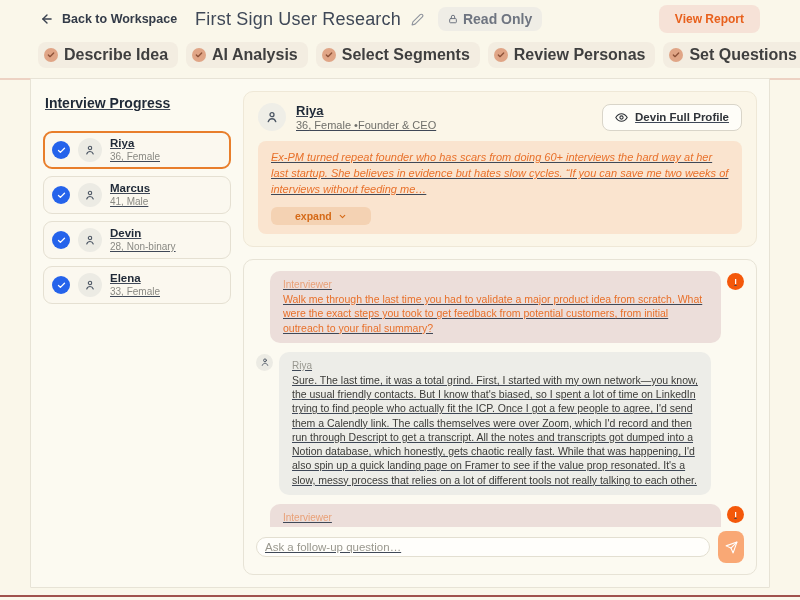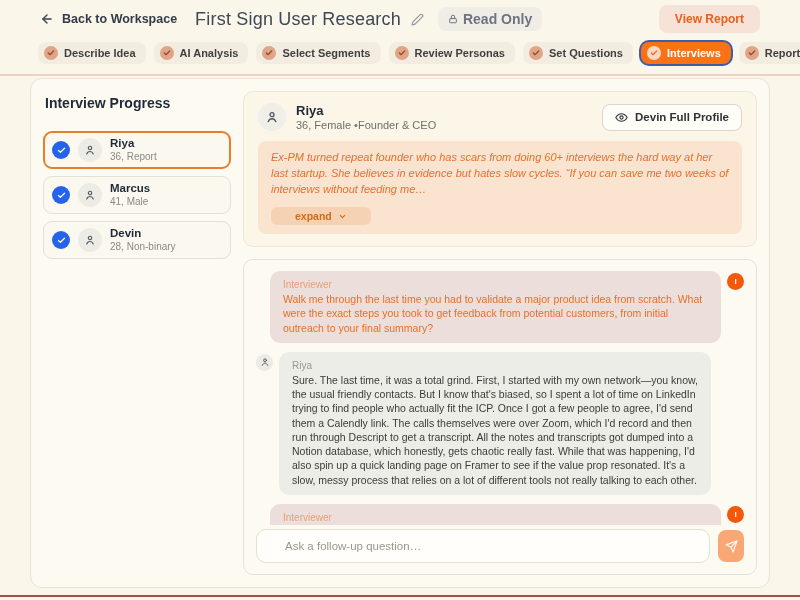--- a/index.html
+++ b/index.html
@@ -29,37 +29,37 @@
   }
   
   .tabbar {
     display:flex; align-items:center; gap:8px;
     padding:4px 38px 10px 38px;
     border-bottom:2px solid #EDD2C3;
   }
   .tab {
     display:flex; align-items:center; gap:6px;
     background:#F3EDE1; border-radius:8px; padding:4px 10px 4px 6px;
-    font-size:11px; font-weight:600; color:#3F3F3F; cursor:pointer; white-space:nowrap;
+    font-size:16px; font-weight:600; color:#3F3F3F; cursor:pointer; white-space:nowrap;
   }
   .tab .check-circle {
     width:14px; height:14px; border-radius:50%;
     background:#E0A586; color:#8C5138;
     display:flex; align-items:center; justify-content:center;
   }
   .tab.active {
     background:#F97316; color:#FFFFFF;
     box-shadow:0 0 0 2px #3D5DA9;
   }
   .tab.active .check-circle { background:#FAD9C4; color:#E8702A; }
   
   .main-panel {
     position:absolute; left:30px; right:30px; top:78px; bottom:12px;
-    background:#FCFAF1; border:1px solid #E7E3D6; border-radius:12px;
-    display:flex; gap:12px; padding:12px;
+    background:#FCFAF1; border:1px solid #E7E3D6; border-radius:1px;
+    display:flex; gap:12px; padding:12px;text-decoration:underline;
   }
   
   .sidebar { width:188px; flex:none; }
   .sidebar-title { font-size:14px; font-weight:700; color:#1F2937; margin:4px 0 20px 2px; }
   .interview-card {
     display:flex; align-items:center; gap:8px;
     background:#FBF8EF; border:1px solid #E5E0D2; border-radius:9px;
     padding:6px 8px; margin-bottom:7px; cursor:pointer; height:38px;
   }
   .interview-card.selected { border:2px solid #E87E2B; padding:5px 7px; }
@@ -122,22 +122,22 @@
     width:17px; height:17px; border-radius:50%; background:#F4580A; color:#FFF; flex:none;
     display:flex; align-items:center; justify-content:center;
     font-size:8px; font-weight:700; margin-top:2px;
   }
   .chat-avatar-p {
     width:17px; height:17px; border-radius:50%; background:#ECEBE4; color:#4B5563; flex:none;
     display:flex; align-items:center; justify-content:center; margin-top:2px;
   }
   .input-row { display:flex; align-items:center; gap:8px; margin-top:4px; flex:none; }
   .followup-input {
-    flex:1; height:34px; background:#FFFEFB; border:1px solid #E3DFD1; border-radius:10px;
-    padding:0 28px; font-size:11.5px; color:#3B3B38; outline:none;
+    flex:1; height:20px; background:#FFFEFB; border:1px solid #E3DFD1; border-radius:10px;
+    padding:0 8px; font-size:11.5px; color:#3B3B38; outline:none;
     font-family:"Liberation Sans", sans-serif;
   }
   .followup-input::placeholder { color:#9A988E; }
   .send-btn {
     width:26px; height:32px; border:none; border-radius:8px; background:#F9A875;
     display:flex; align-items:center; justify-content:center; cursor:pointer; color:#FFF;
   }
   .bottom-line { position:absolute; left:0; right:0; bottom:3px; height:2px; background:#A0524D; }
   svg { display:block; }
 </style>
@@ -241,21 +241,21 @@
           </svg>
         </span>
       <span class="avatar-sm">
           <svg width="12" height="12" viewBox="0 0 24 24" fill="none" stroke="currentColor" stroke-width="2.2" stroke-linecap="round">
             <circle cx="12" cy="8" r="3.4"></circle>
             <path d="M5.5 20c1.2-3.4 4-5 6.5-5s5.3 1.6 6.5 5"></path>
           </svg>
         </span>
       <span class="card-text">
         <div class="card-name">Riya</div>
-        <div class="card-details">36, Report</div>
+        <div class="card-details">36, Female</div>
       </span>
     </div>
 
     <div class="interview-card">
       <span class="done-badge">
           <svg width="9" height="9" viewBox="0 0 24 24" fill="none" stroke="currentColor" stroke-width="3.4" stroke-linecap="round" stroke-linejoin="round">
             <polyline points="20 6 9 17 4 12"></polyline>
           </svg>
         </span>
       <span class="avatar-sm">
@@ -281,20 +281,37 @@
             <circle cx="12" cy="8" r="3.4"></circle>
             <path d="M5.5 20c1.2-3.4 4-5 6.5-5s5.3 1.6 6.5 5"></path>
           </svg>
         </span>
       <span class="card-text">
         <div class="card-name">Devin</div>
         <div class="card-details">28, Non-binary</div>
       </span>
     </div>
 
+    <div class="interview-card">
+      <span class="done-badge">
+          <svg width="9" height="9" viewBox="0 0 24 24" fill="none" stroke="currentColor" stroke-width="3.4" stroke-linecap="round" stroke-linejoin="round">
+            <polyline points="20 6 9 17 4 12"></polyline>
+          </svg>
+        </span>
+      <span class="avatar-sm">
+          <svg width="12" height="12" viewBox="0 0 24 24" fill="none" stroke="currentColor" stroke-width="2.2" stroke-linecap="round">
+            <circle cx="12" cy="8" r="3.4"></circle>
+            <path d="M5.5 20c1.2-3.4 4-5 6.5-5s5.3 1.6 6.5 5"></path>
+          </svg>
+        </span>
+      <span class="card-text">
+        <div class="card-name">Elena</div>
+        <div class="card-details">33, Female</div>
+      </span>
+    </div>
   </div>
 
   <div class="right-col">
 
     <div class="persona-card">
       <div class="persona-head">
         <span class="avatar-md">
             <svg width="14" height="14" viewBox="0 0 24 24" fill="none" stroke="currentColor" stroke-width="2.2" stroke-linecap="round">
               <circle cx="12" cy="8" r="3.4"></circle>
               <path d="M5.5 20c1.2-3.4 4-5 6.5-5s5.3 1.6 6.5 5"></path>

